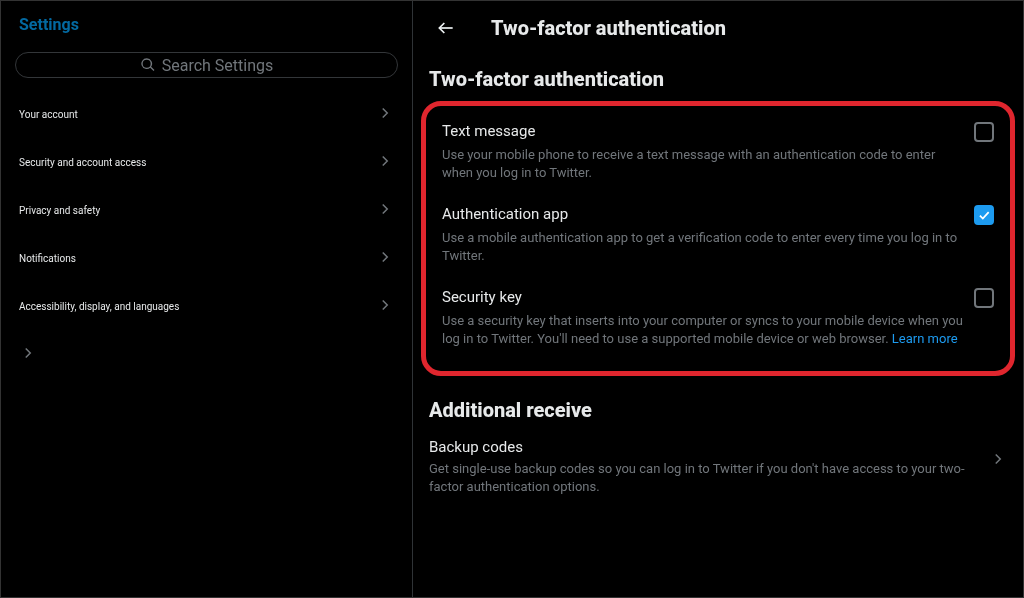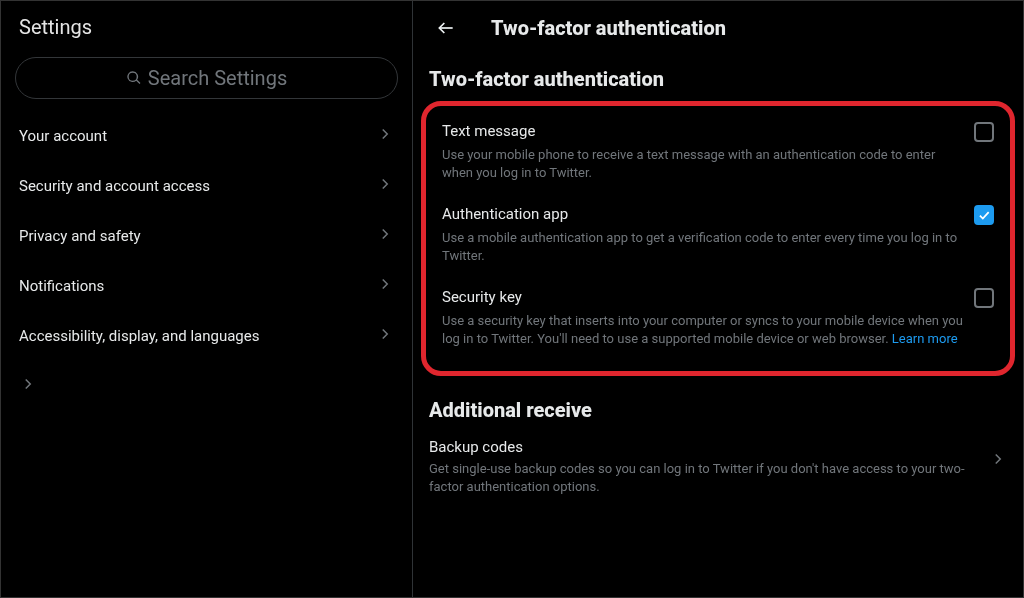--- a/index.html
+++ b/index.html
@@ -13,48 +13,48 @@
       display: flex;
       border: 1px solid #333;
     }
     .sidebar {
       width: 412px;
       border-right: 1px solid #2f3336;
       display: flex;
       flex-direction: column;
     }
     .sidebar-title {
-      font-size: 20px;
-      font-weight: 400;
+      font-size: 16px;
+      font-weight: 700;
       padding: 14px 18px 12px 18px;
-      color: #e5e5e5;
+      color: #0369a1;
     }
     .search-wrap {
       padding: 6px 14px 12px 14px;
     }
     .search-box {
       width: 100%;
       border: 1px solid #333639;
       background: transparent;
       border-radius: 9999px;
-      height: 42px;
+      height: 26px;
       display: flex;
       align-items: center;
       justify-content: center;
       gap: 6px;
       color: #71767b;
-      font-size: 20px;
+      font-size: 16px;
     }
     .search-box svg { width: 16px; height: 16px; fill: #71767b; }
     .nav-item {
       display: flex;
       align-items: center;
       justify-content: space-between;
       padding: 14px 18px;
-      font-size: 15px;
+      font-size: 10px;
       color: #e7e9ea;
       cursor: pointer;
     }
     .nav-item .chev { color: #71767b; }
     .chev svg { width: 18px; height: 18px; stroke: #71767b; fill: none; stroke-width: 2; }
     .main {
       flex: 1;
       display: flex;
       flex-direction: column;
       padding: 0;

